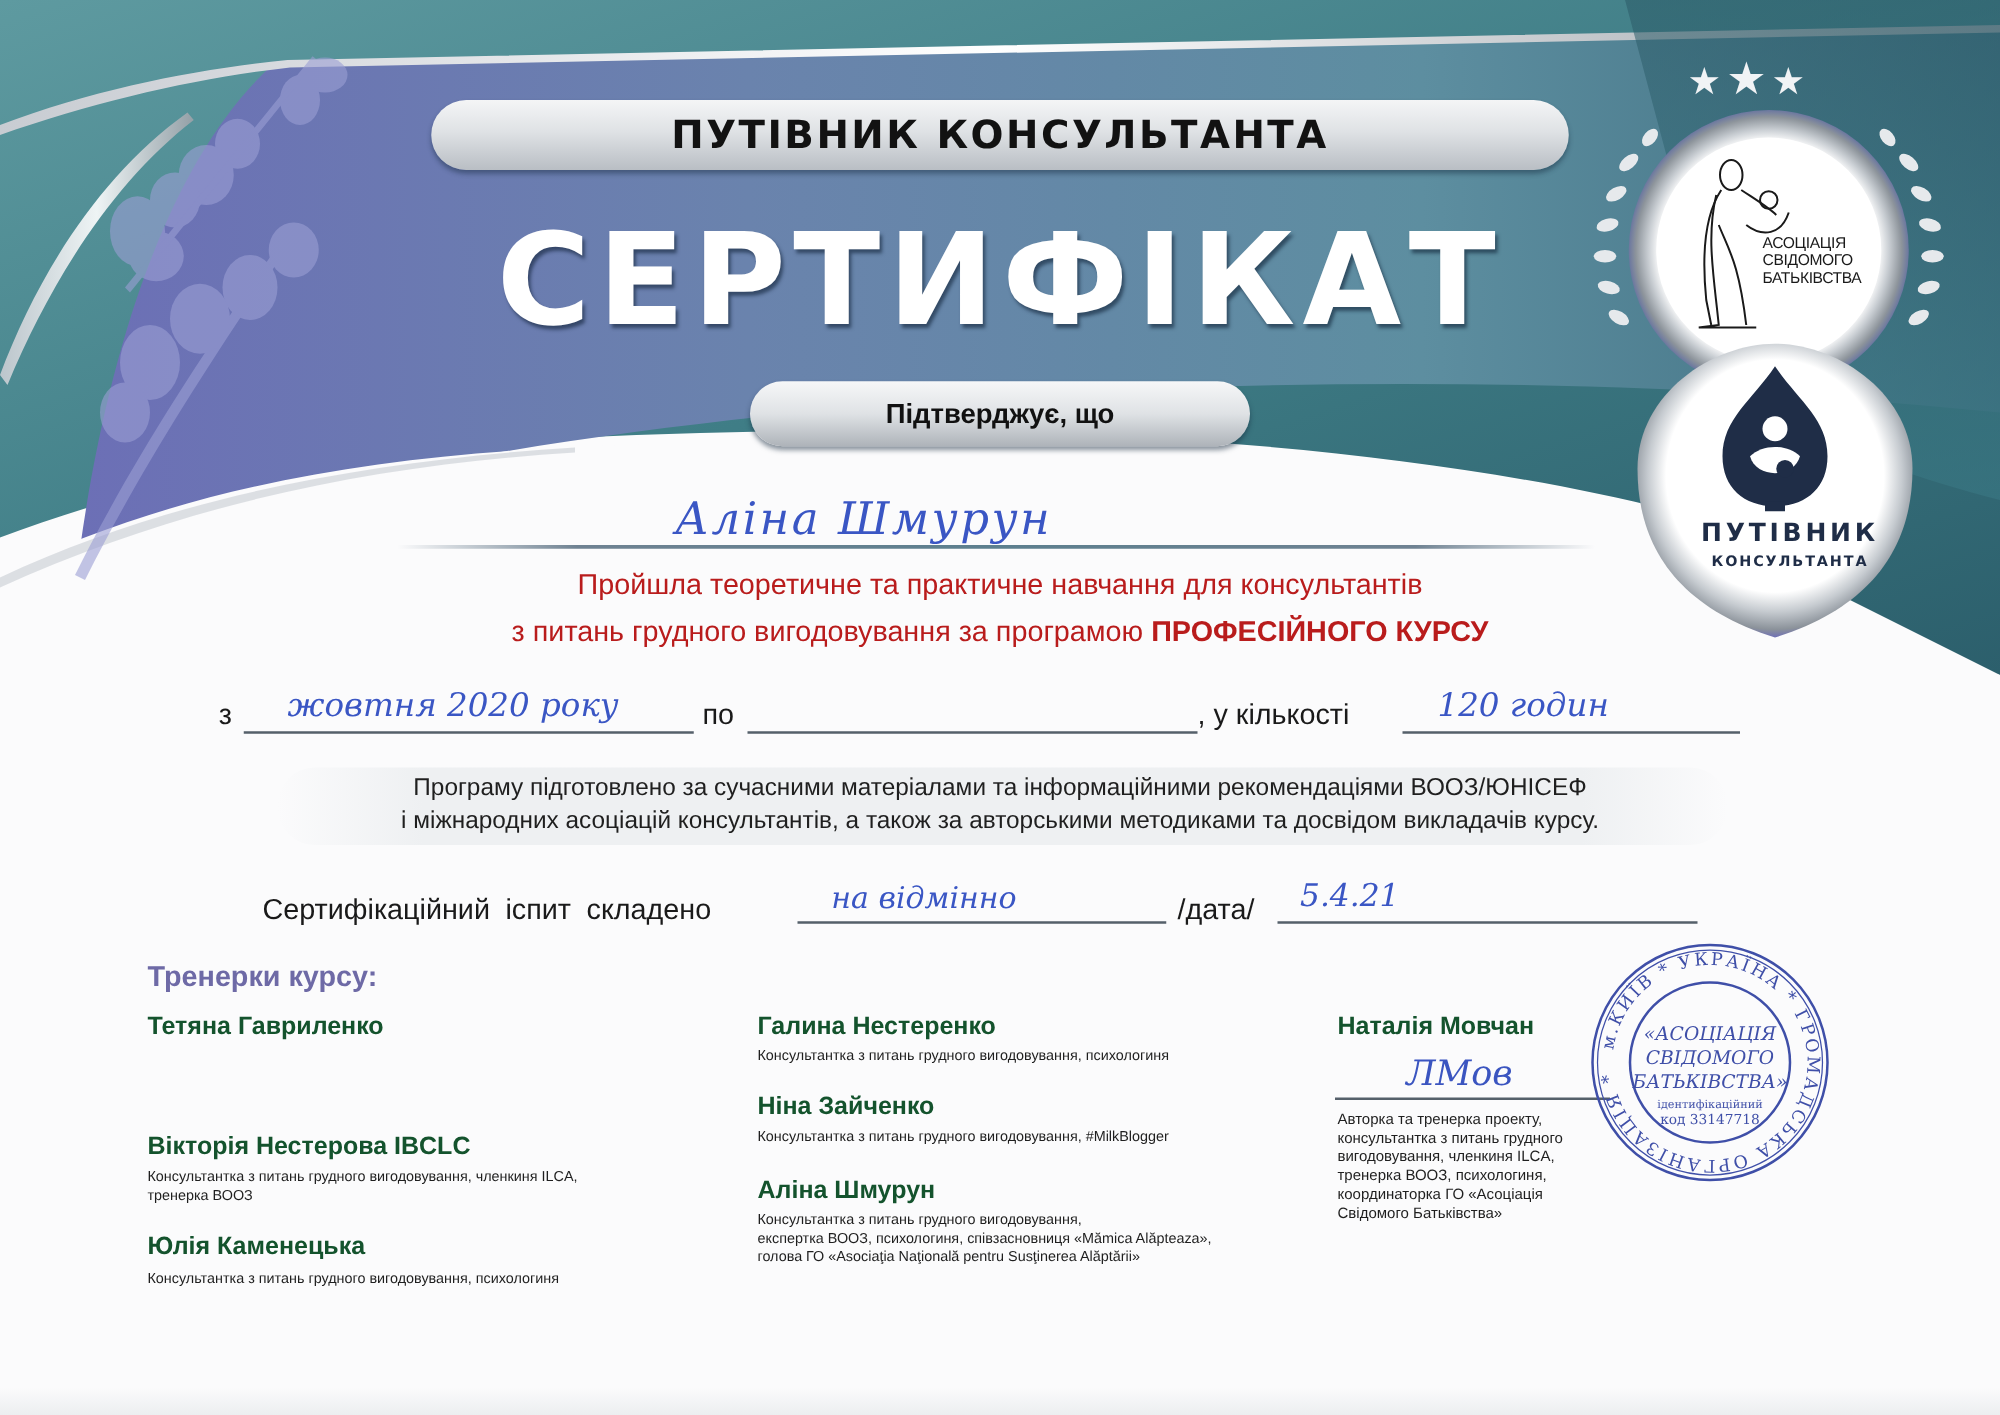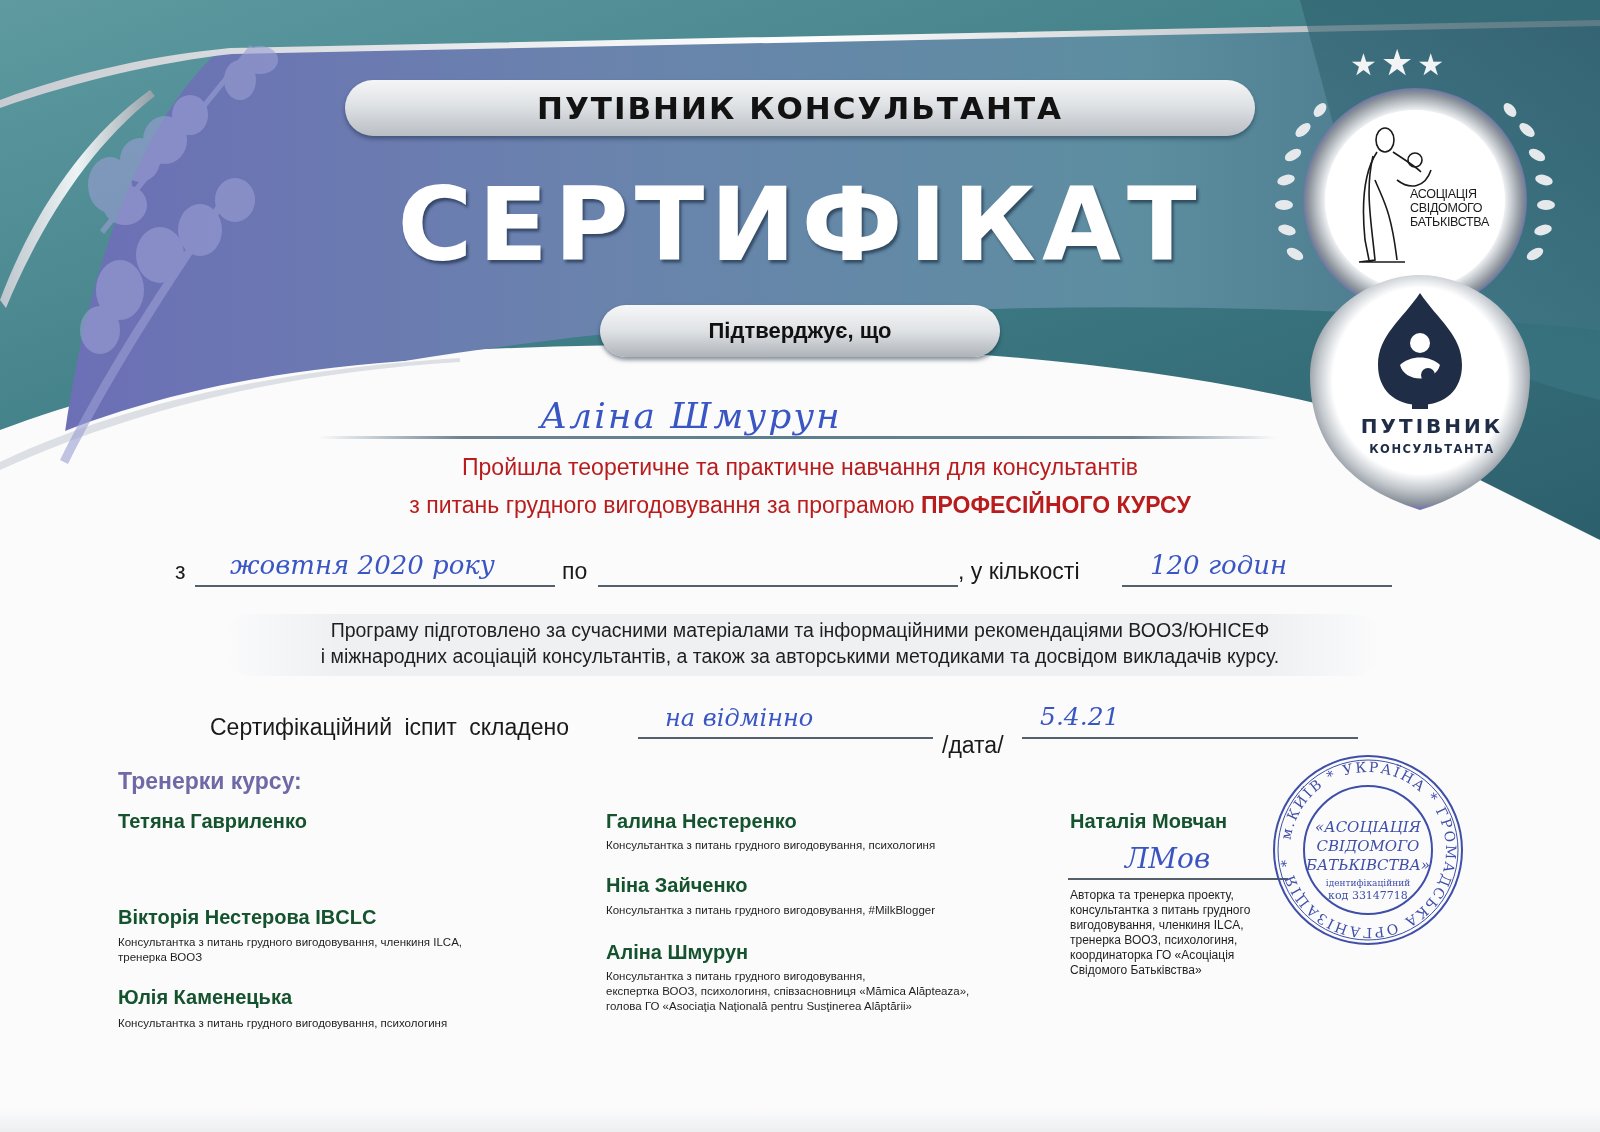--- a/index.html
+++ b/index.html
@@ -241,21 +241,21 @@
   </div>
 
   <div class="note-box"></div>
   <div class="note n1">Програму підготовлено за сучасними матеріалами та інформаційними рекомендаціями ВООЗ/ЮНІСЕФ</div>
   <div class="note n2">і міжнародних асоціацій консультантів, а також за авторськими методиками та досвідом викладачів курсу.</div>
 
   <div class="row-exam">
     <span class="lbl" style="left:210px;">Сертифікаційний іспит складено</span>
     <div class="uline" style="left:638px; width:295px; top:31px;"></div>
     <span class="hfield hand" style="left:665px; top:-2px; font-size:24px;">на відмінно</span>
-    <span class="lbl" style="left:942px;margin-top:18px;">/дата/</span>
+    <span class="lbl" style="left:942px;">/дата/</span>
     <div class="uline" style="left:1022px; width:336px; top:31px;"></div>
     <span class="hfield hand" style="left:1040px; top:-4px; font-size:25px;">5.4.21</span>
   </div>
 
   <div class="trainers-heading">Тренерки курсу:</div>
 
   <div class="t-name" style="left:118px; top:810px;">Тетяна Гавриленко</div>
 
   <div class="t-name" style="left:118px; top:906px;">Вікторія Нестерова IBCLC</div>
   <div class="t-desc" style="left:118px; top:935px;">

